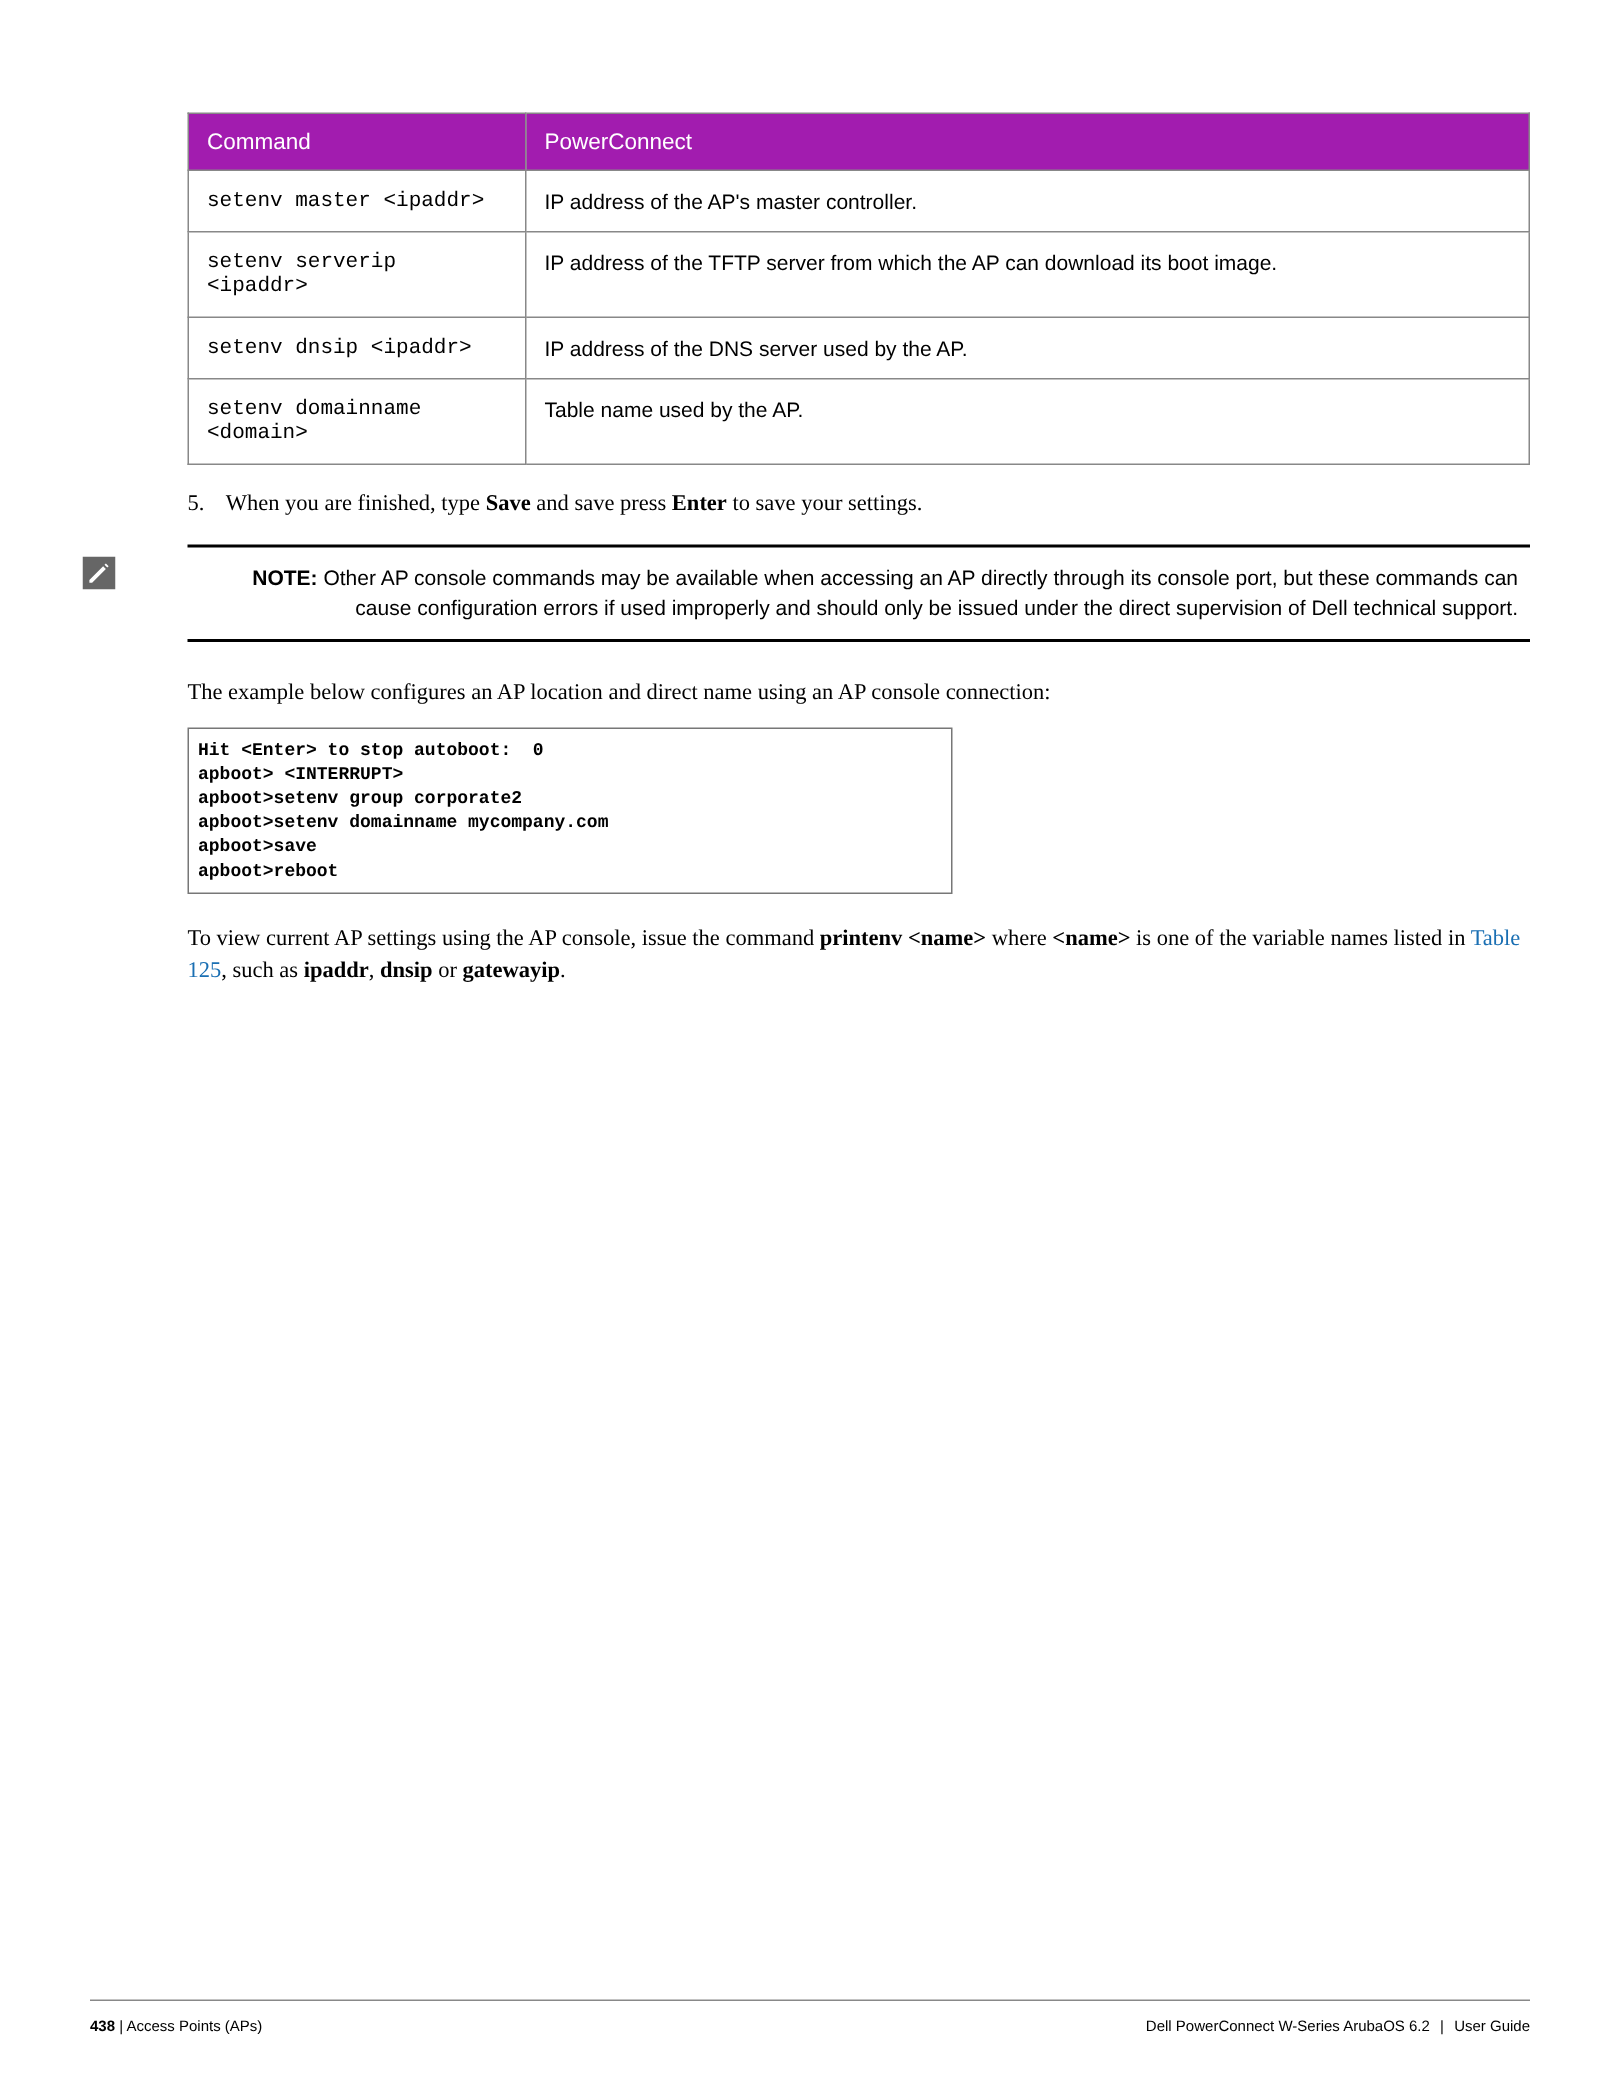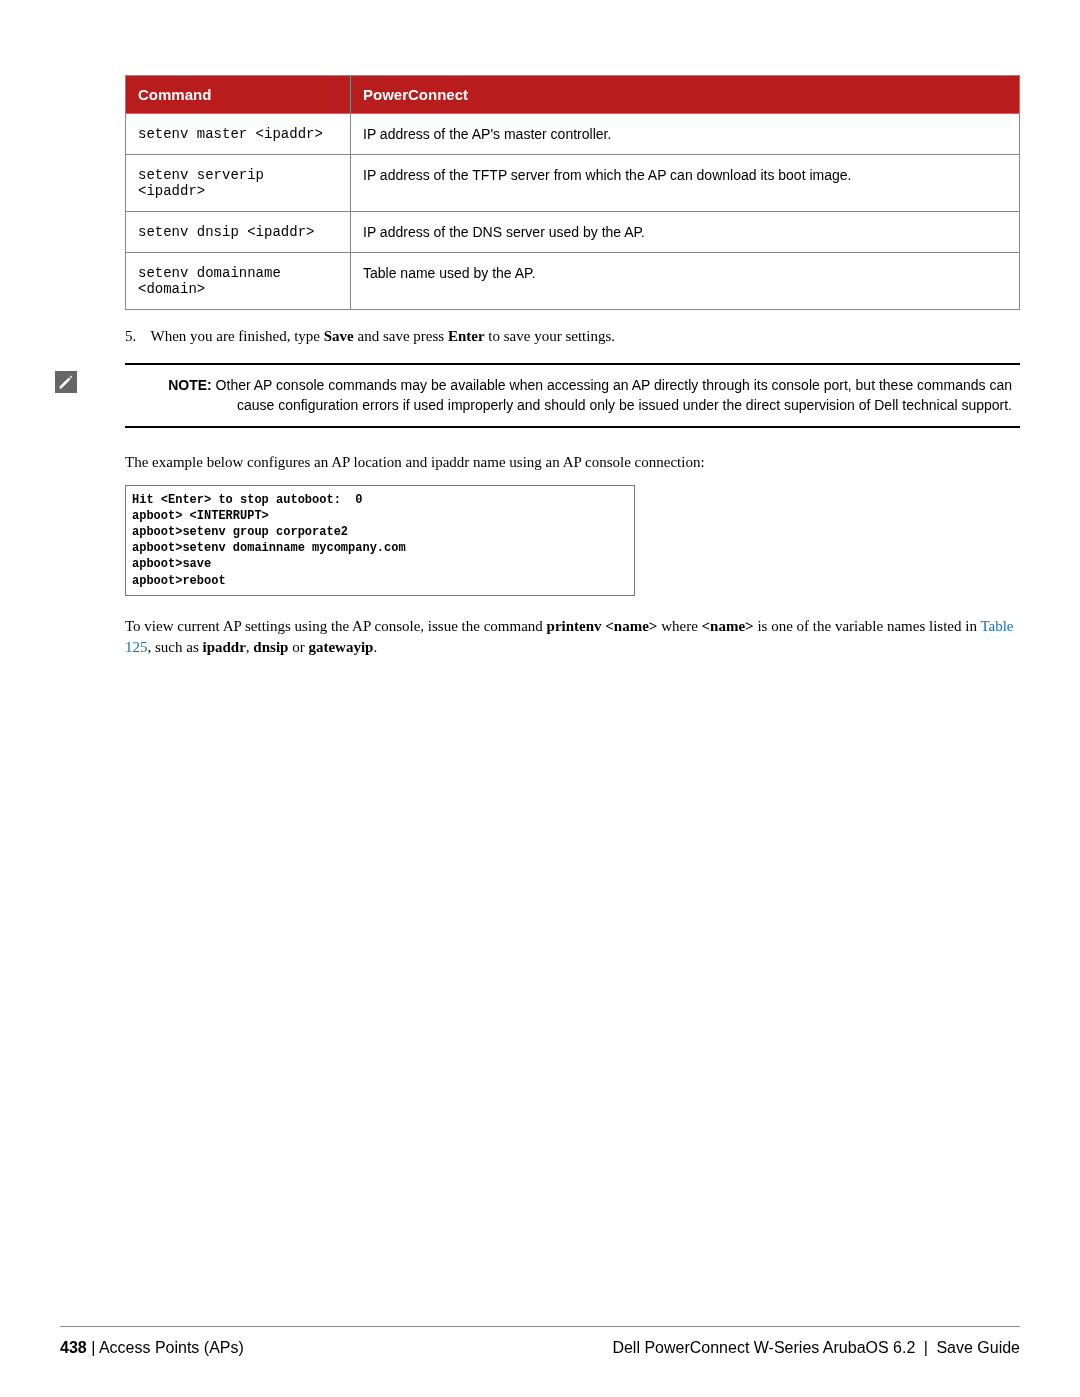--- a/index.html
+++ b/index.html
@@ -20,25 +20,25 @@
   }
   .content-area {
     margin-left: 65px;
   }
   table.cmd {
     border-collapse: collapse;
     width: 100%;
     margin-bottom: 18px;
   }
   table.cmd th {
-    background: #b91c1c;
+    background: #a21caf;
     color: #fff;
     text-align: left;
     font-family: Arial, Helvetica, sans-serif;
-    font-weight: bold;
+    font-weight: normal;
     font-size: 15px;
     padding: 10px 12px;
     border: 1px solid #888;
   }
   table.cmd td {
     border: 1px solid #888;
     padding: 12px 12px;
     vertical-align: top;
     font-size: 14px;
   }
@@ -98,21 +98,21 @@
   }
   .link { color: #1a6fb3; }
   .footer {
     position: absolute;
     left: 60px;
     right: 60px;
     bottom: 40px;
     border-top: 1px solid #888;
     padding-top: 12px;
     font-family: Arial, Helvetica, sans-serif;
-    font-size: 16px;
+    font-size: 10px;
     display: flex;
     justify-content: space-between;
   }
   .footer .left .pg { font-weight: bold; }
   .footer .right .sep { margin: 0 4px; }
   .b { font-weight: bold; }
 </style>
 </head>
 <body>
 
@@ -157,37 +157,37 @@
             <rect x="0" y="0" width="24" height="24" fill="#666"></rect>
             <path d="M5 17 L15 7 L17 9 L7 19 L5 19 Z" fill="#fff"></path>
             <path d="M16 6 L18 8 L19 7 L17 5 Z" fill="#fff"></path>
           </svg>
       </span>
       <div class="note-text">
         <span class="b">NOTE:</span><span> Other AP console commands may be available when accessing an AP directly through its console port, but these commands can cause configuration errors if used improperly and should only be issued under the direct supervision of Dell technical support.</span>
       </div>
     </div>
 
-    <p class="para">The example below configures an AP location and ipaddr name using an AP console connection:</p>
+    <p class="para">The example below configures an AP location and direct name using an AP console connection:</p>
 
     <div class="codebox">Hit &lt;Enter&gt; to stop autoboot:  0
 apboot&gt; &lt;INTERRUPT&gt;
 apboot&gt;setenv group corporate2
 apboot&gt;setenv domainname mycompany.com
 apboot&gt;save
 apboot&gt;reboot</div>
 
     <p class="para">
       <span>To view current AP settings using the AP console, issue the command </span><span class="b">printenv &lt;name&gt;</span><span> where </span><span class="b">&lt;name&gt;</span><span> is one of the variable names listed in </span><span class="link">Table 125</span><span>, such as </span><span class="b">ipaddr</span><span>, </span><span class="b">dnsip</span><span> or </span><span class="b">gatewayip</span><span>.</span>
     </p>
 
 
   </div>
 
   <div class="footer">
     <div class="left">
       <span class="pg">438</span><span> | </span><span>Access Points (APs)</span>
     </div>
     <div class="right">
-      <span>Dell PowerConnect W-Series ArubaOS 6.2</span><span class="sep"> | </span><span>Save Guide</span>
+      <span>Dell PowerConnect W-Series ArubaOS 6.2</span><span class="sep"> | </span><span>User Guide</span>
     </div>
   </div>
 </div>
 
 </body></html>

